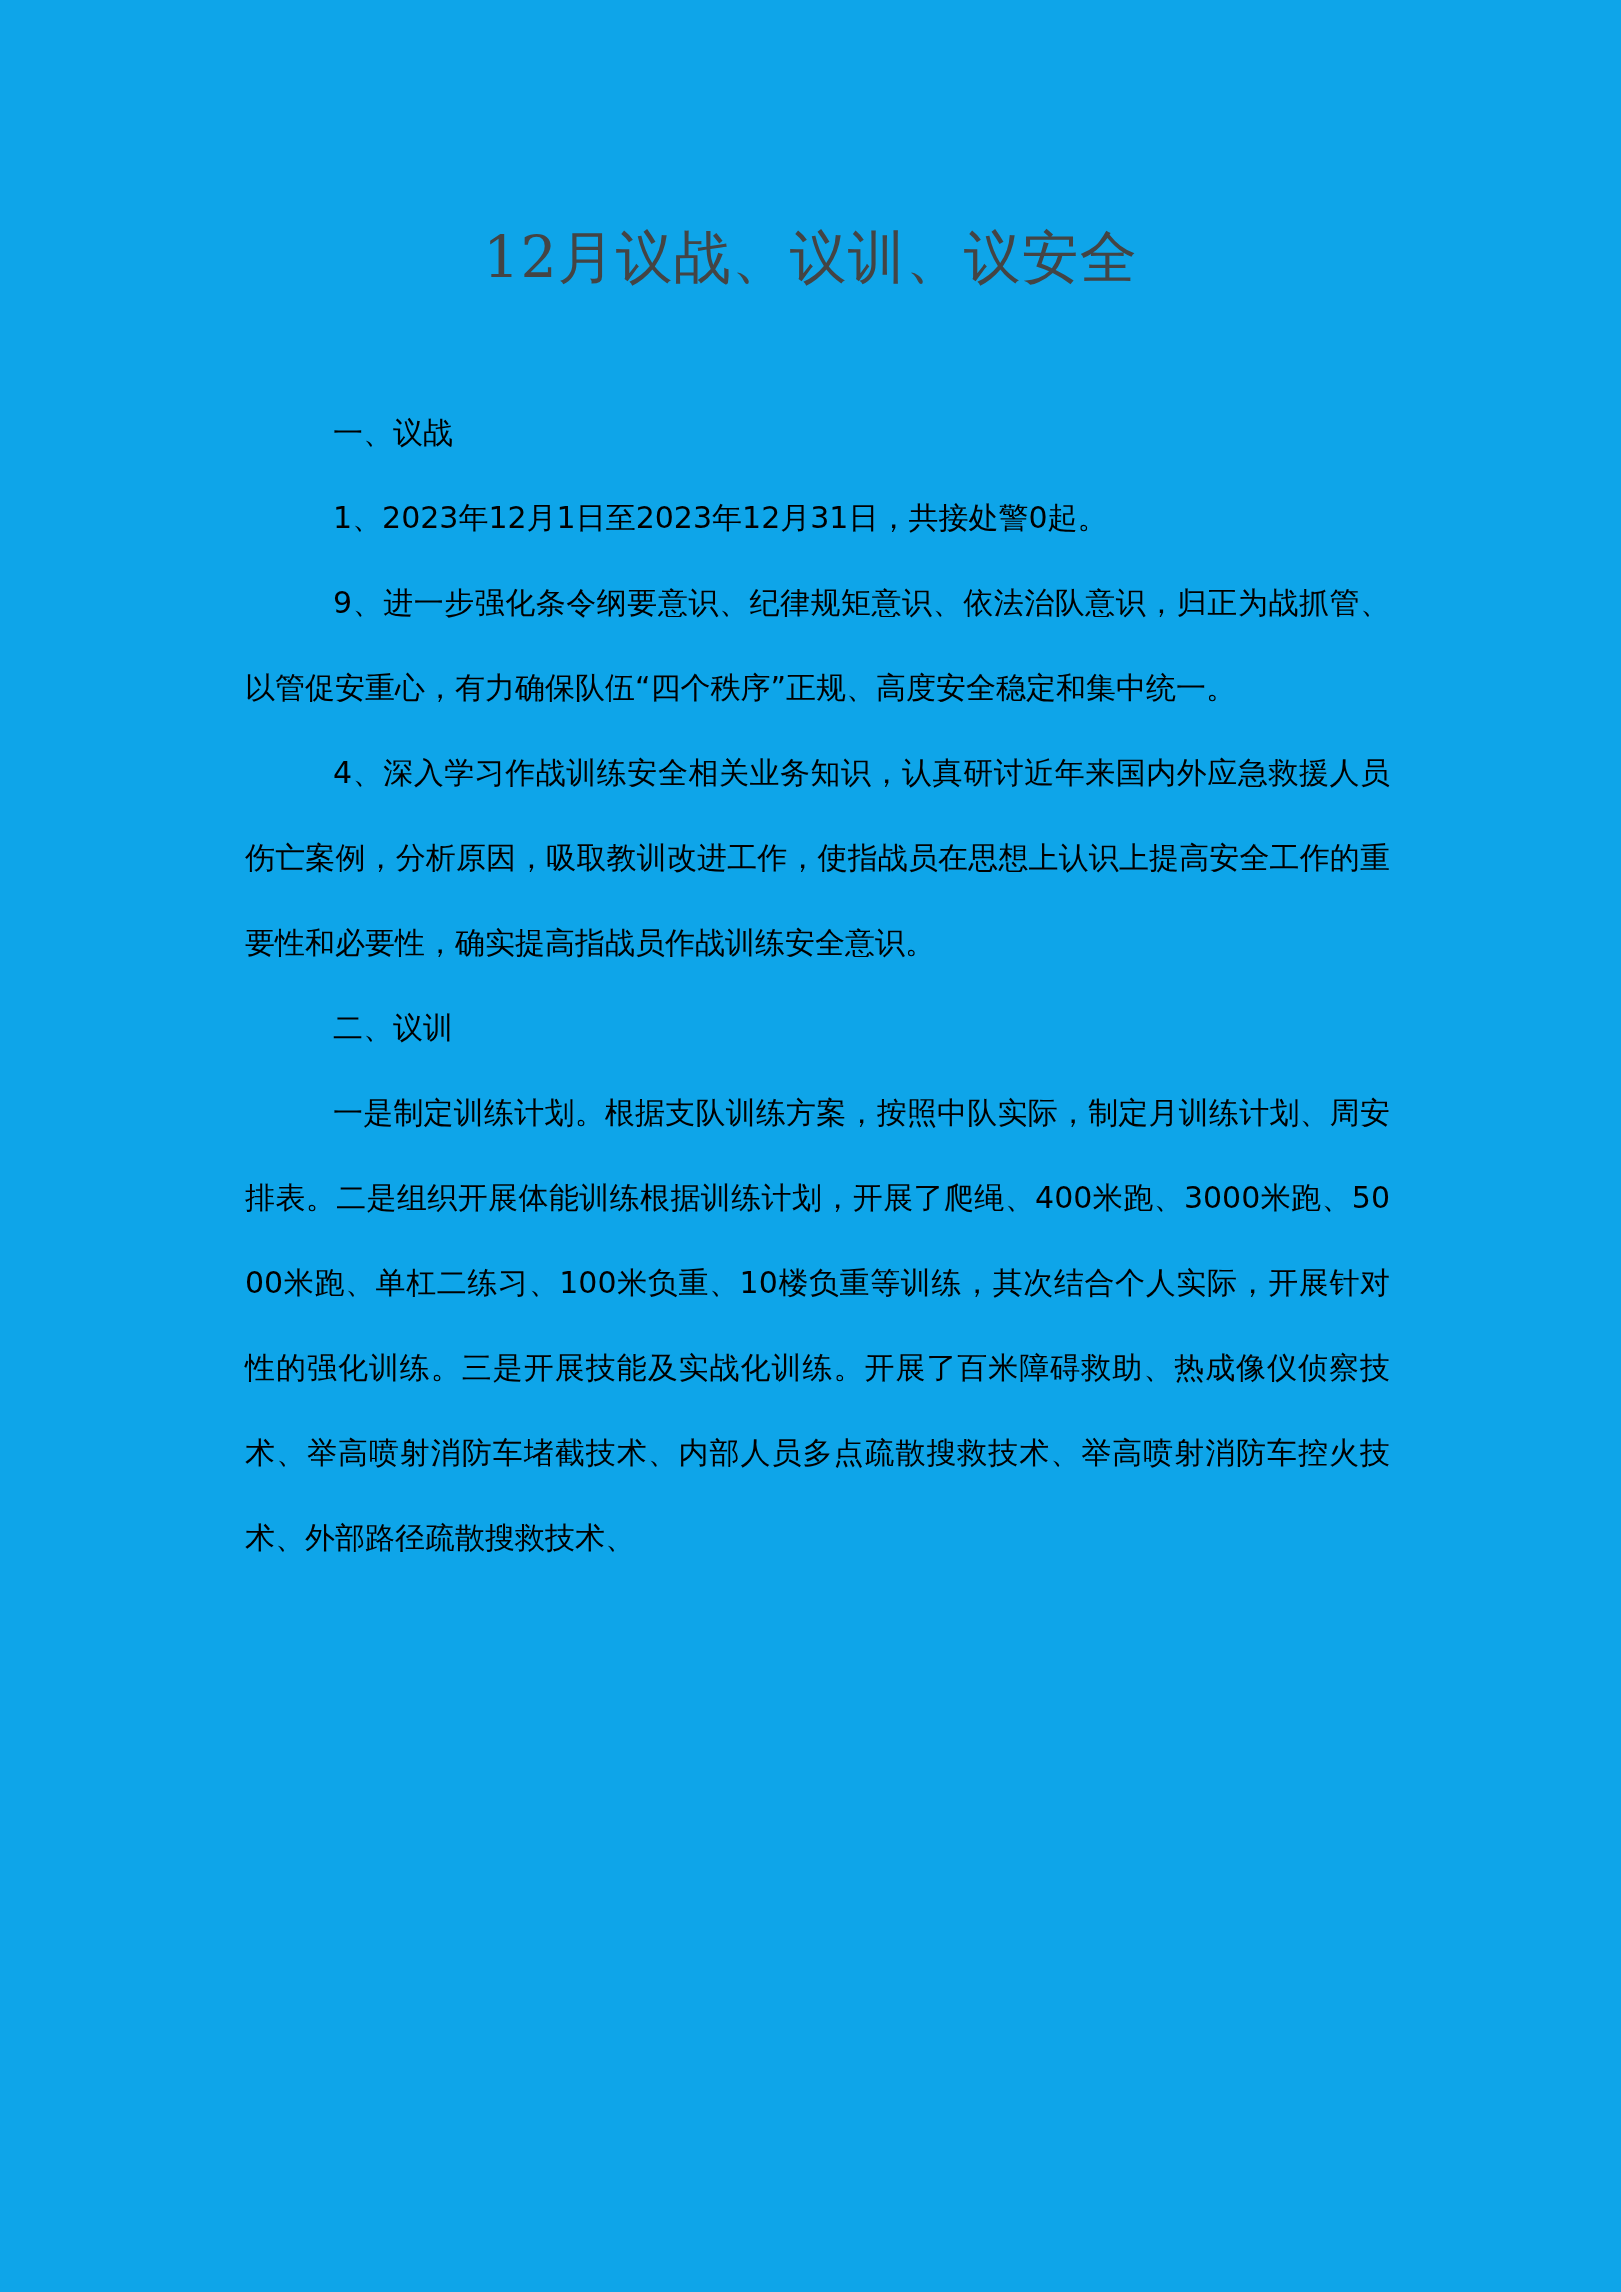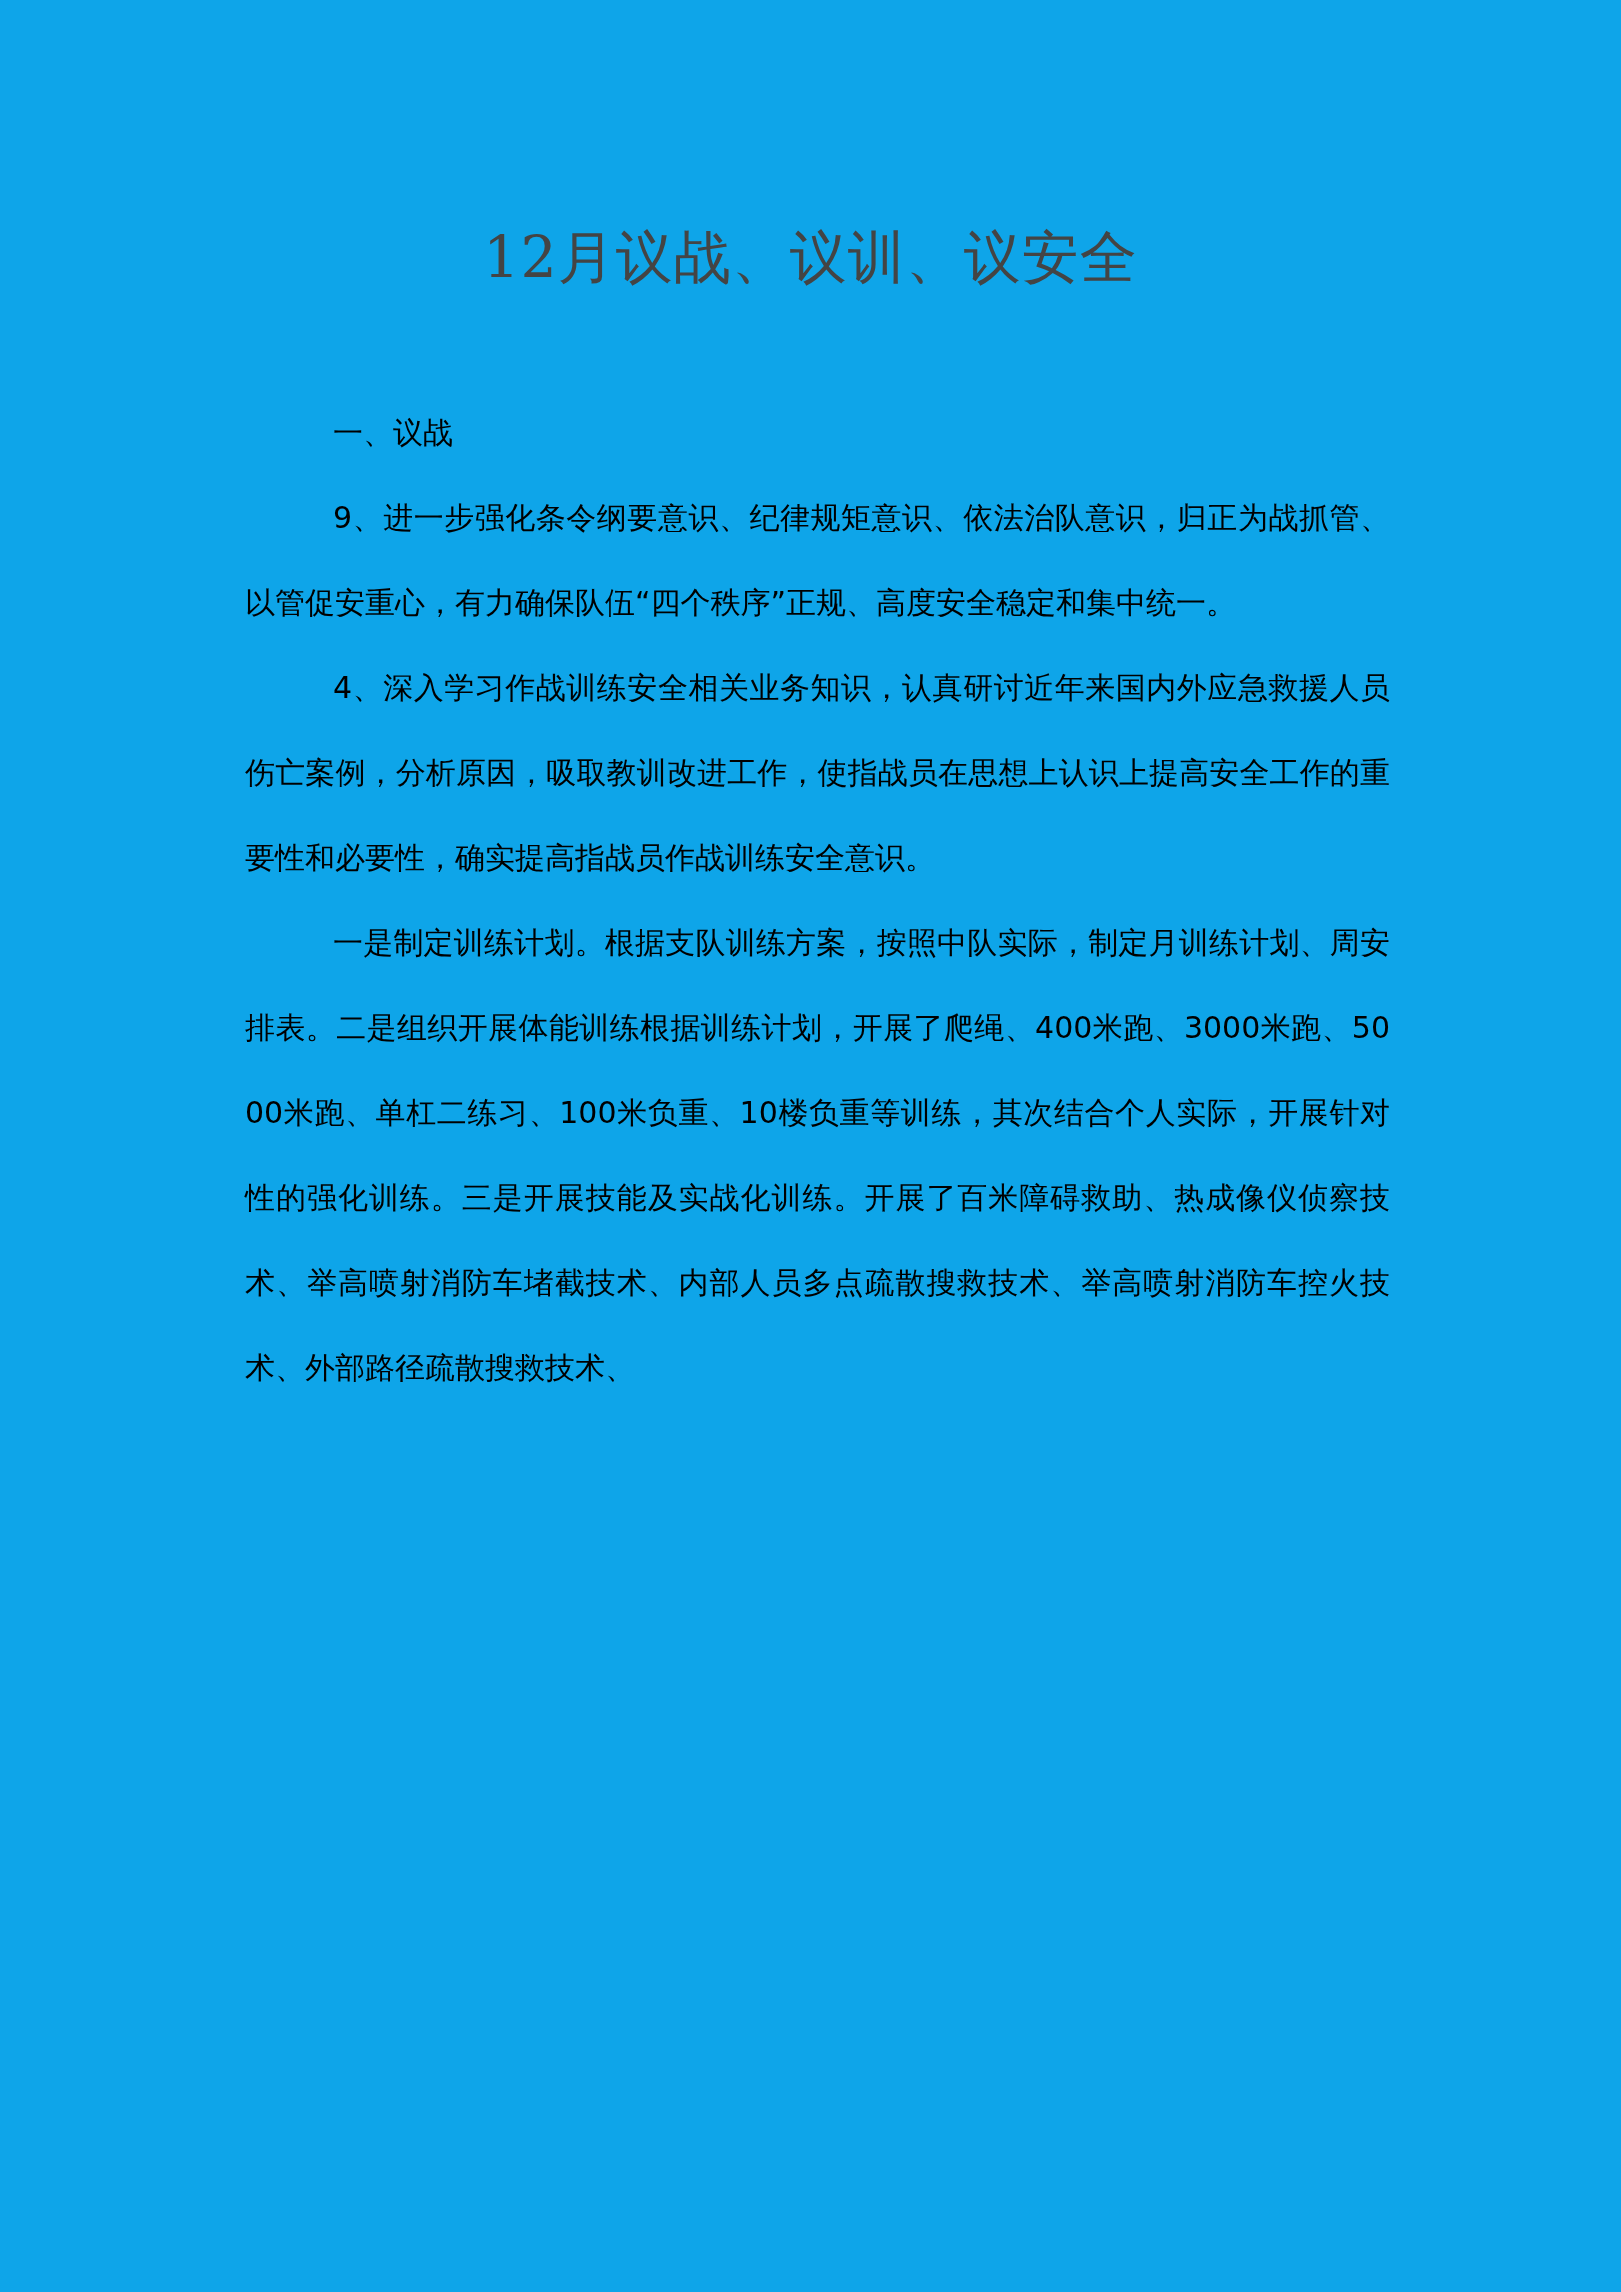--- a/index.html
+++ b/index.html
@@ -55,20 +55,22 @@
 </head>
 <body>
 
 <div class="page">
 
   <h1 class="doc-title">12月议战、议训、议安全</h1>
 
   <div class="body-text">
 
     <p class="para">一、议战</p>
+    <p class="para">1、2023年12月1日至2023年12月31日，共接处警0起。</p>
     <p class="para">9、进一步强化条令纲要意识、纪律规矩意识、依法治队意识，归正为战抓管、以管促安重心，有力确保队伍“四个秩序”正规、高度安全稳定和集中统一。</p>
     <p class="para">4、深入学习作战训练安全相关业务知识，认真研讨近年来国内外应急救援人员伤亡案例，分析原因，吸取教训改进工作，使指战员在思想上认识上提高安全工作的重要性和必要性，确实提高指战员作战训练安全意识。</p>
 
+    <p class="para">二、议训</p>
     <p class="para">一是制定训练计划。根据支队训练方案，按照中队实际，制定月训练计划、周安排表。二是组织开展体能训练根据训练计划，开展了爬绳、400米跑、3000米跑、5000米跑、单杠二练习、100米负重、10楼负重等训练，其次结合个人实际，开展针对性的强化训练。三是开展技能及实战化训练。开展了百米障碍救助、热成像仪侦察技术、举高喷射消防车堵截技术、内部人员多点疏散搜救技术、举高喷射消防车控火技术、外部路径疏散搜救技术、</p>
 
   </div>
 </div>
 
 
 </body></html>

